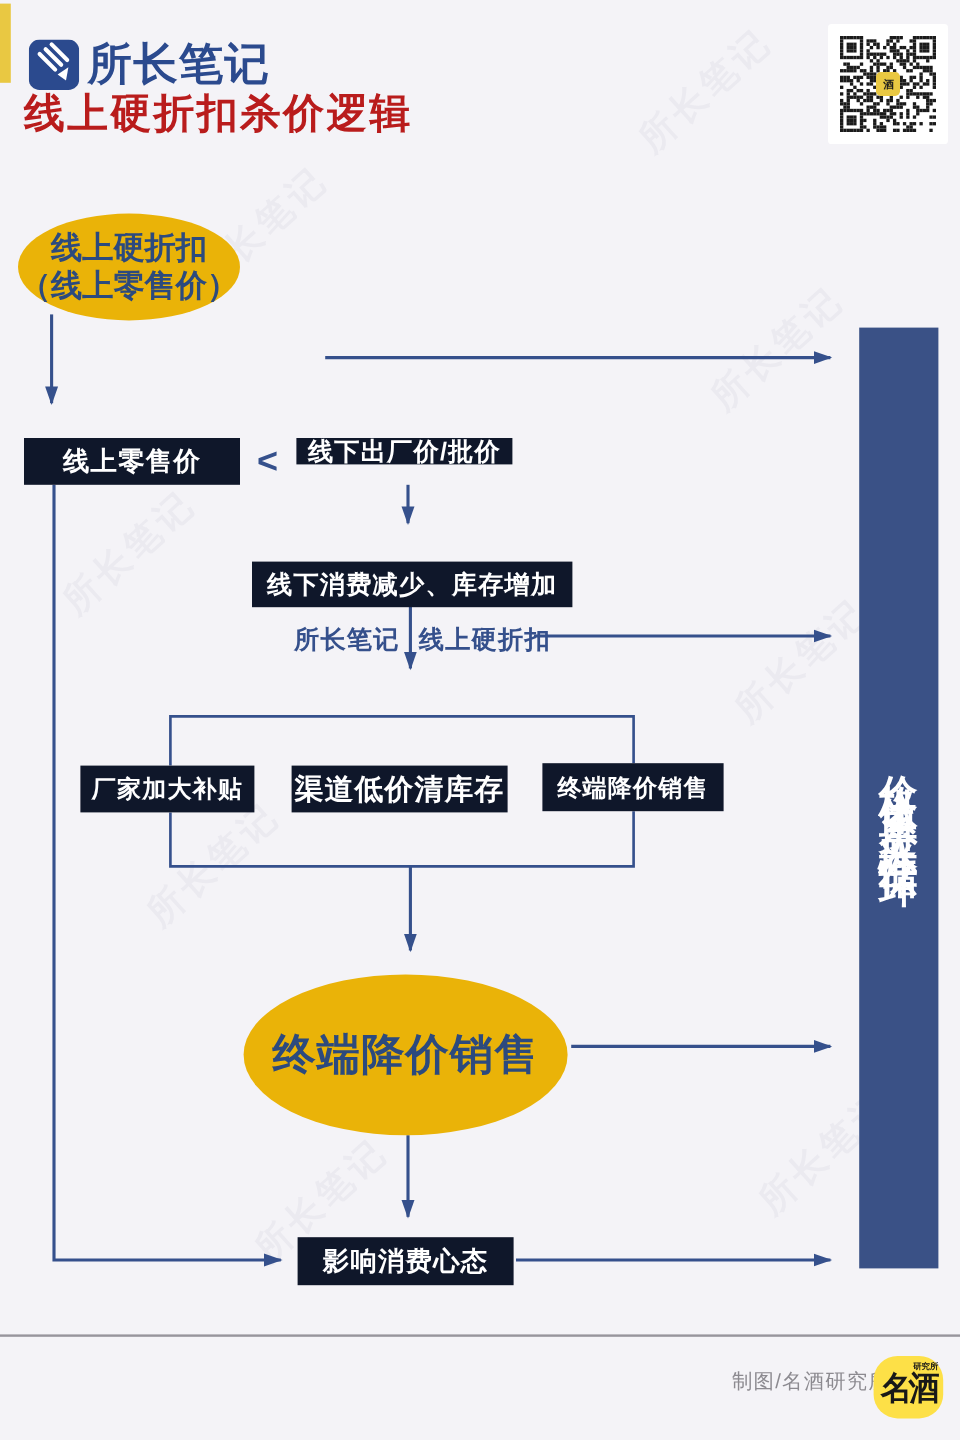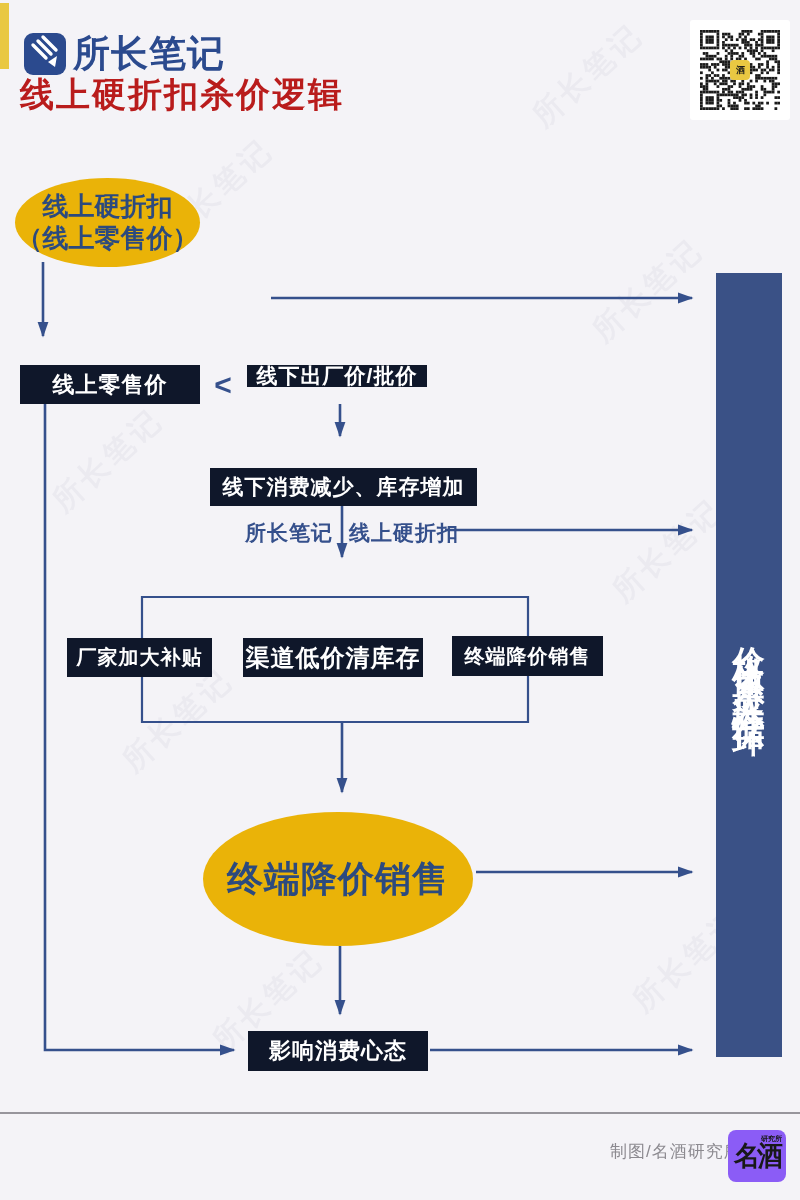--- a/index.html
+++ b/index.html
@@ -51,21 +51,21 @@
            display:flex;align-items:center;justify-content:center;}
   .sidebar span{writing-mode:vertical-rl;text-orientation:upright;color:#ffffff;font-size:32px;font-weight:700;
                 letter-spacing:9px;}
 
   
   .lines{position:absolute;left:0;top:0;pointer-events:none;}
 
   
   .divider{position:absolute;left:0;top:1112px;width:800px;height:2px;background:#97959c;}
   .credit{position:absolute;left:610px;top:1140px;font-size:17px;color:#8c8a90;letter-spacing:1px;}
-  .flogo{position:absolute;left:728px;top:1130px;width:58px;height:52px;background:#8b5cf6;border-radius:8px;
+  .flogo{position:absolute;left:728px;top:1130px;width:58px;height:52px;background:#fde047;border-radius:20px;
          display:flex;align-items:center;justify-content:center;}
   .flogo .main{font-size:26px;font-weight:900;color:#181818;letter-spacing:-3px;transform:scaleY(1.05);}
   .flogo .sub{position:absolute;right:4px;top:4px;font-size:7px;font-weight:700;color:#181818;letter-spacing:0;}
 </style>
 </head>
 <body>
 
 <div class="page">
 
   <span class="wm" style="left:520px;top:55px;">所长笔记</span>

